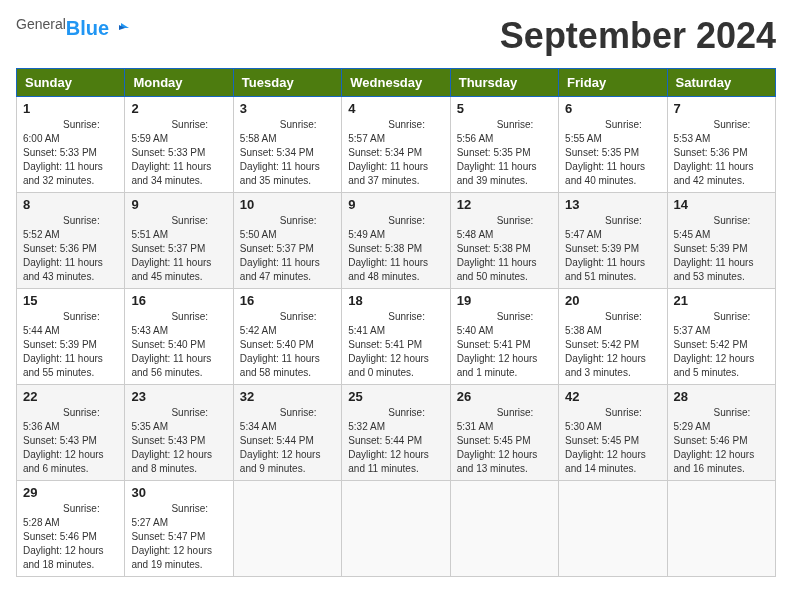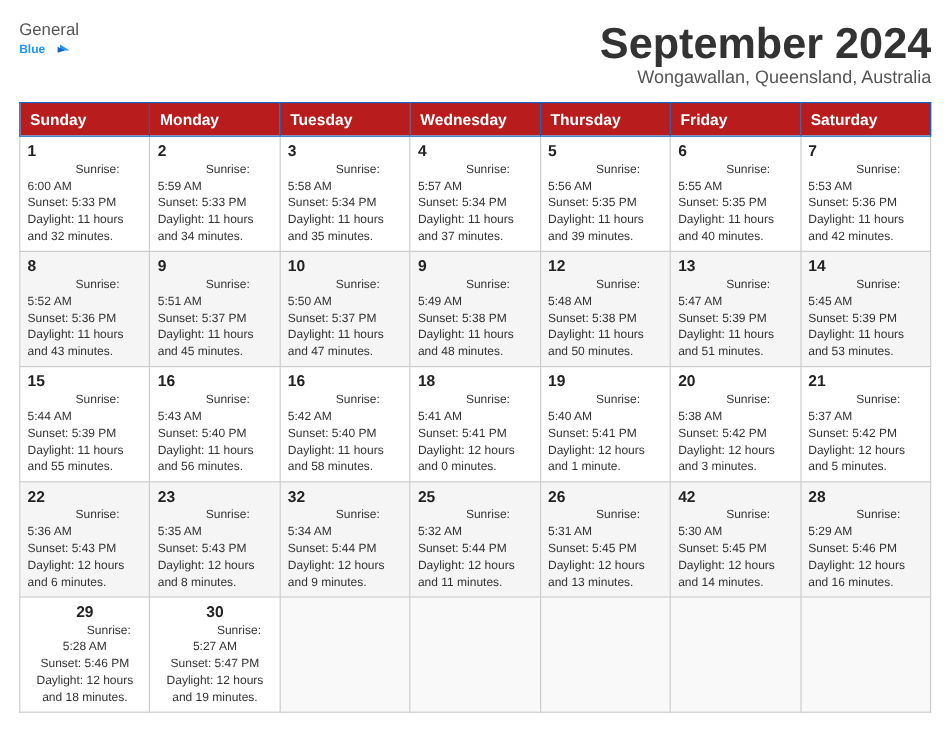--- a/index.html
+++ b/index.html
@@ -34,21 +34,21 @@
       font-size: 15px;
       color: #555;
       font-weight: normal;
     }
     .calendar-table {
       width: 100%;
       border-collapse: collapse;
       font-size: 11px;
     }
     .calendar-table th {
-      background: #b91c1c;
+      background: #4d7c0f;
       color: #fff;
       font-size: 13px;
       font-weight: bold;
       padding: 6px 8px;
       text-align: left;
       border: 1px solid #1565c0;
     }
     .calendar-table td {
       border: 1px solid #ccc;
       vertical-align: top;
@@ -71,42 +71,40 @@
       font-size: 10px;
       color: #333;
       line-height: 1.4;
       margin-left: 40px;
     }
     .empty-cell {
       background: #f9f9f9 !important;
     }
     .last-row td {
       height: 70px;
-      text-align: center;
     }
   </style>
 </head>
 <body>
 
 <div class="header-area">
   <div class="logo">
-  <div style="display:flex;flex-direction:column;line-height:1.2">
+  <div style="display:flex;flex-direction:row;line-height:1.2">
     <span style="font-size:14px;color:#555;font-weight:normal;">General</span>
-    <span style="font-size:10px;color:#2196f3;font-weight:bold;display:flex;align-items:center;gap:2px;">
+    <span style="font-size:20px;color:#2196f3;font-weight:bold;display:flex;align-items:center;gap:2px;">
       Blue
       <svg width="18" height="18" viewBox="0 0 18 18">
         <polygon points="10,4 18,9 10,9" fill="#2196f3"></polygon>
         <polygon points="8,6 14,9 8,11" fill="#1565c0"></polygon>
       </svg>
     </span>
   </div>
 </div>
   <div class="title-area">
     <div class="month-title">September 2024</div>
-    <div class="location-title">Wongawallan, Queensland, Australia</div>
   </div>
 </div>
 
 <table class="calendar-table">
   <thead>
     <tr>
       <th>Sunday</th>
       <th>Monday</th>
       <th>Tuesday</th>
       <th>Wednesday</th>

